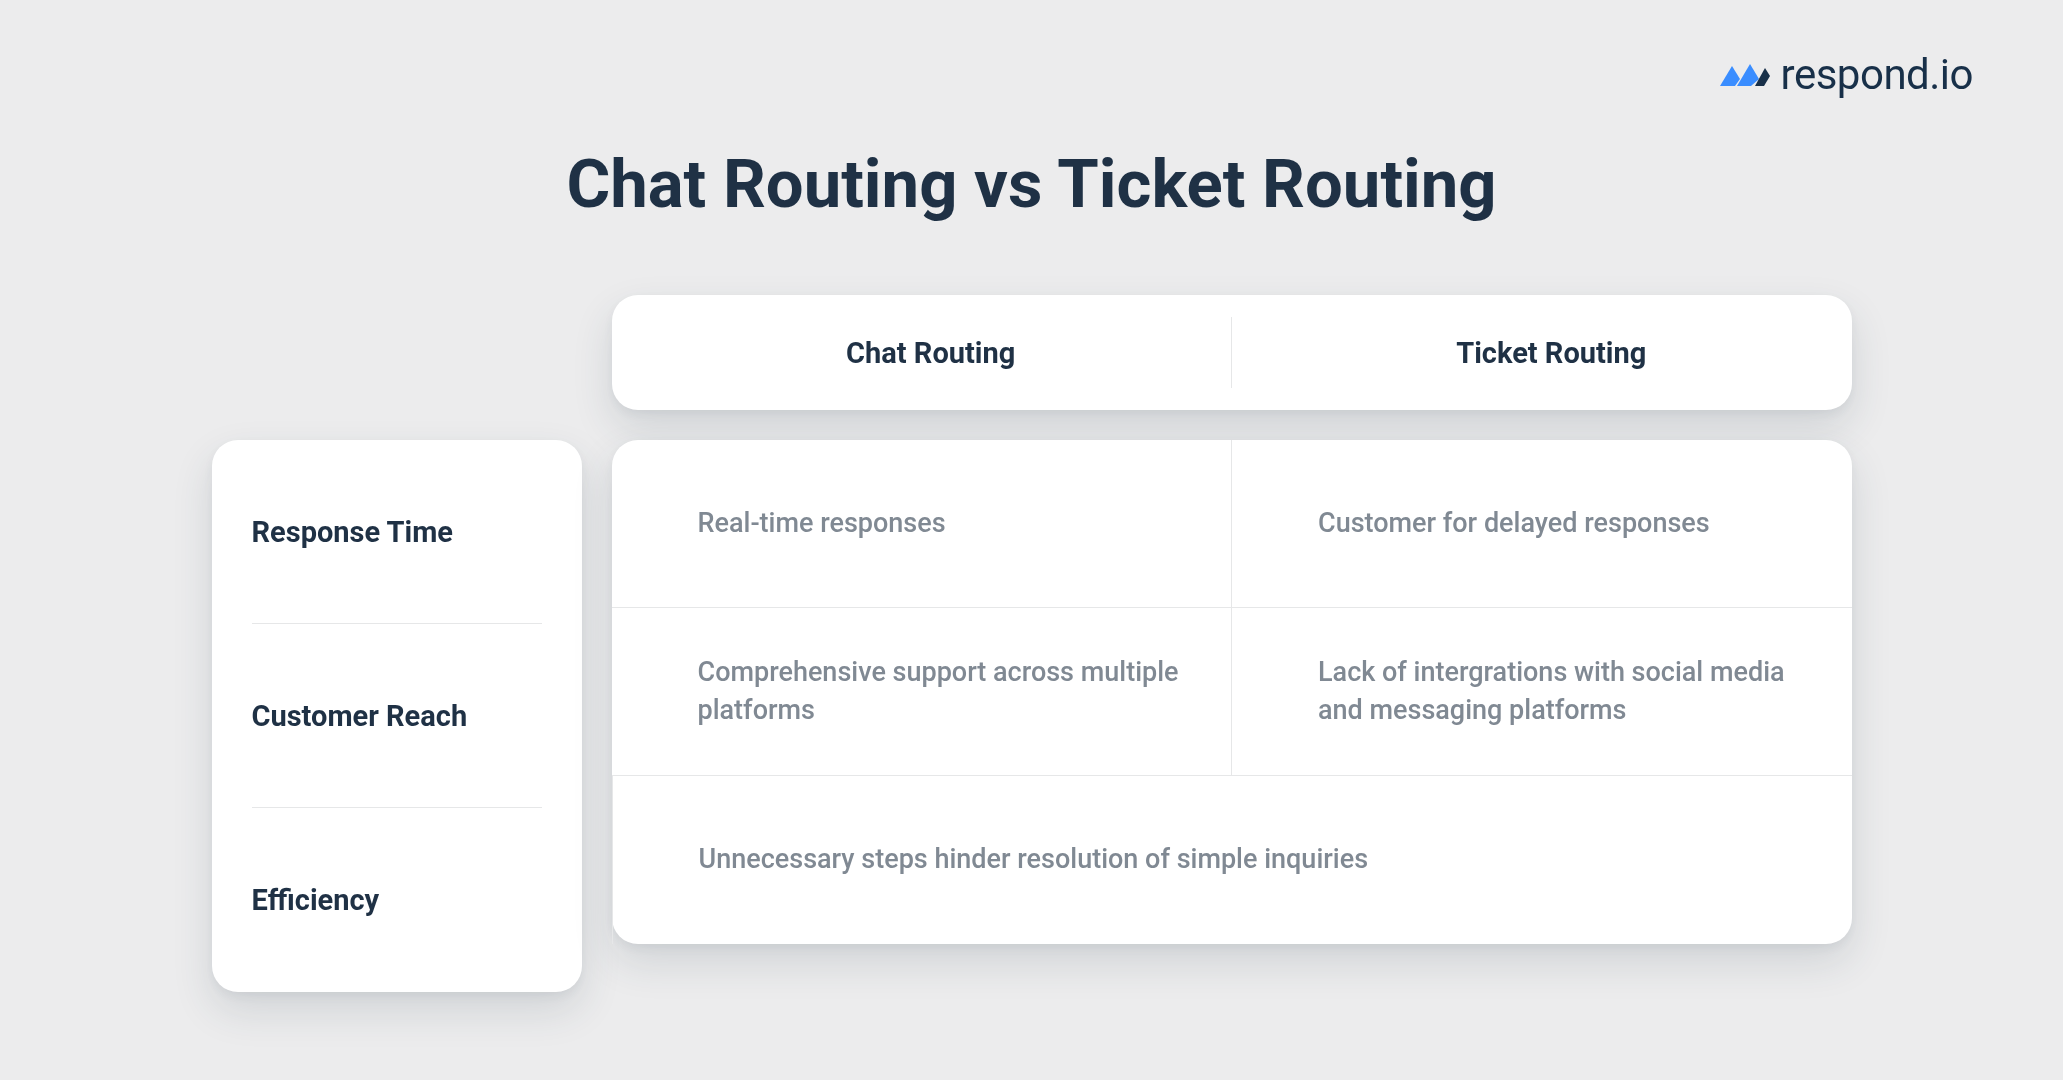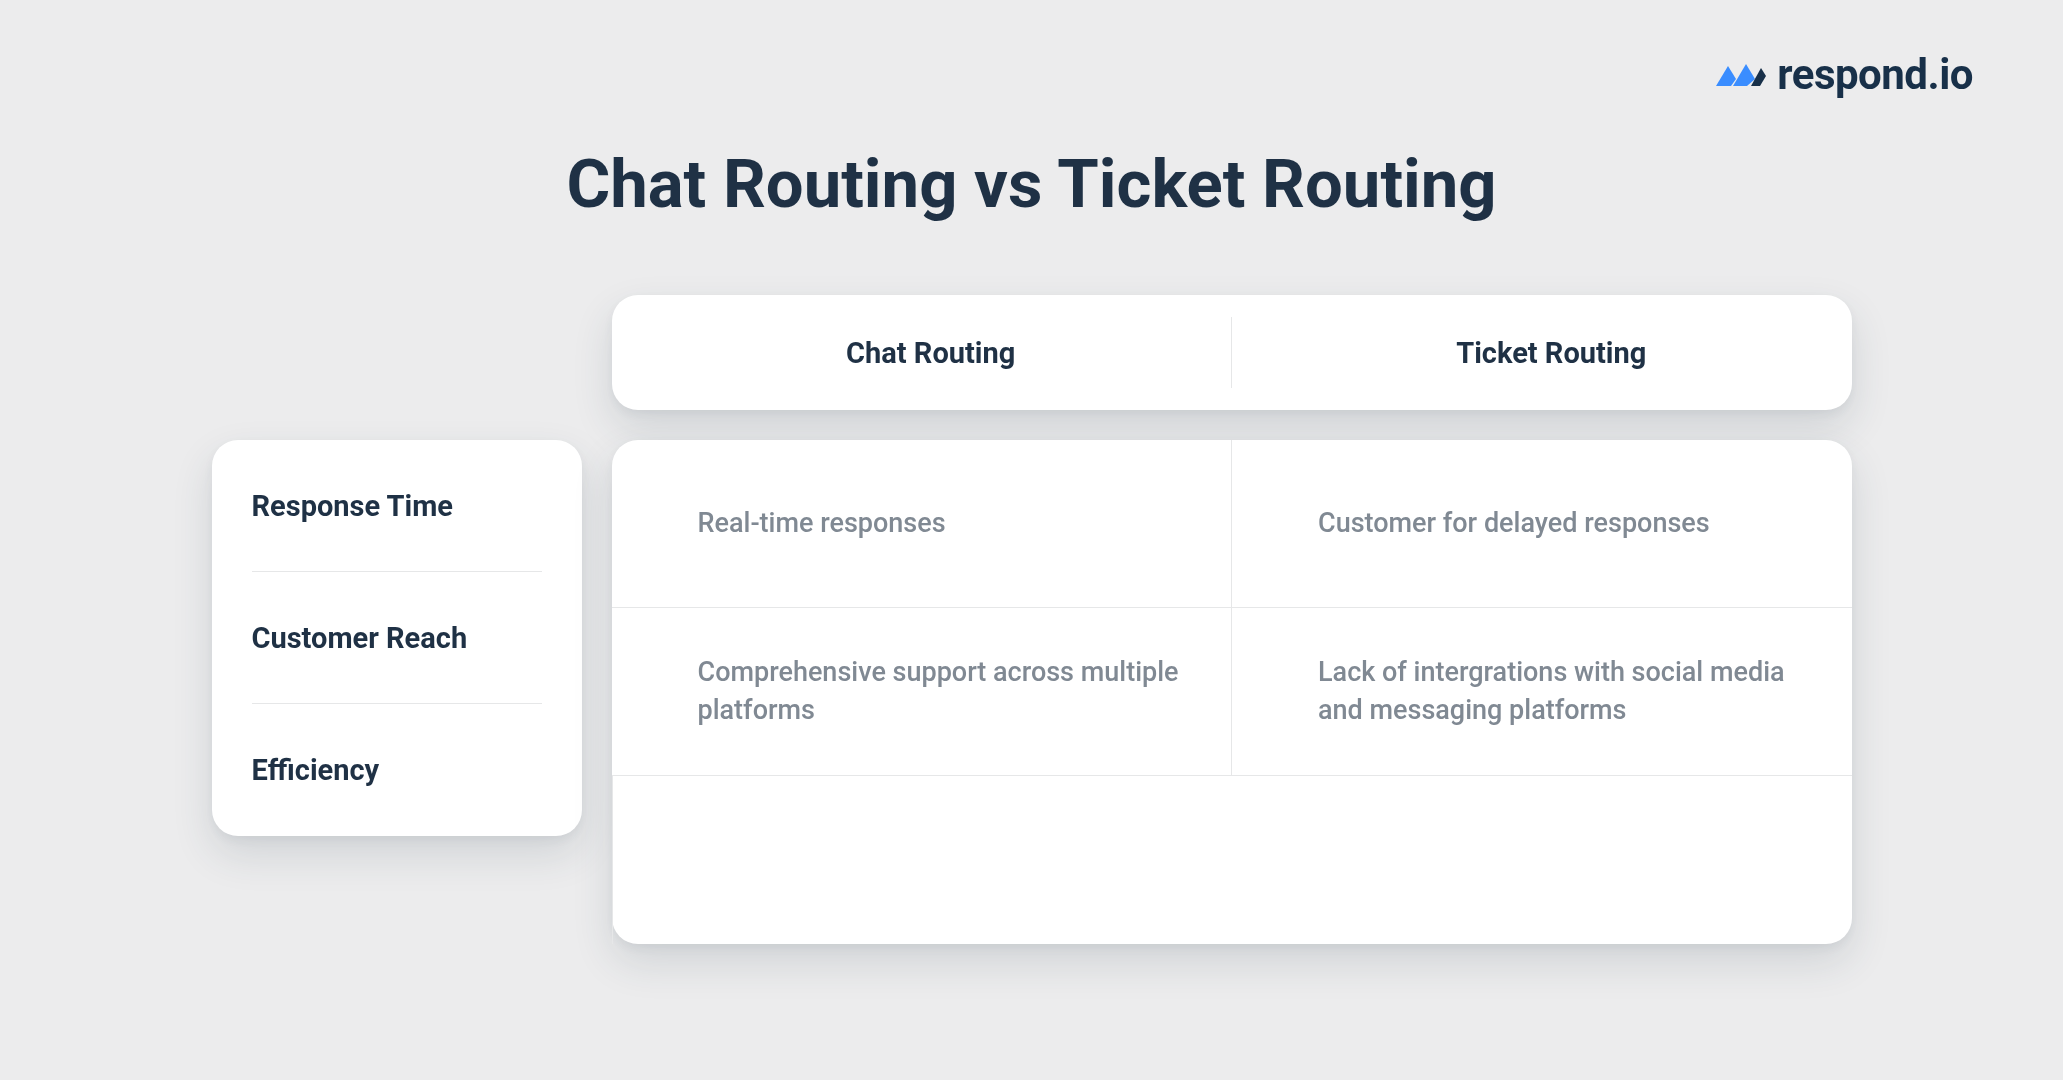--- a/index.html
+++ b/index.html
@@ -22,21 +22,21 @@
       display: flex;
       align-items: center;
       gap: 10px;
     }
     .logo-mark {
       display: flex;
       align-items: center;
     }
     .logo-text {
       font-size: 42px;
-      font-weight: 700;
+      font-weight: 400;
       color: #183049;
       letter-spacing: -0.5px;
     }
     .title {
       position: absolute;
       top: 145px;
       left: 50%;
       transform: translateX(-50%);
       font-size: 67px;
       font-weight: 700;
@@ -57,21 +57,21 @@
       margin-top: 145px;
     }
     .labels-card {
       background: #ffffff;
       border-radius: 26px;
       box-shadow: 0 18px 40px rgba(44, 62, 80, 0.14), 0 4px 10px rgba(44, 62, 80, 0.06);
       width: 370px;
       padding: 0 40px;
     }
     .label-row {
-      height: 132px;
+      height: 184px;
       display: flex;
       align-items: center;
       font-size: 29px;
       font-weight: 700;
       color: #1f3145;
       border-bottom: 1px solid #e6e7e8;
     }
     .label-row:last-child {
       border-bottom: none;
     }
@@ -191,16 +191,19 @@
         <div class="body-cell">
           <span>Comprehensive support across multiple platforms</span>
         </div>
         <div class="body-divider"></div>
         <div class="body-cell">
           <span>Lack of intergrations with social media and messaging platforms</span>
         </div>
       </div>
       <div class="body-row">
         <div class="body-divider"></div>
+        <div class="body-cell">
+          <span>Unnecessary steps hinder resolution of simple inquiries</span>
+        </div>
       </div>
     </div>
   </div>
 </div>
 
 </body></html>

